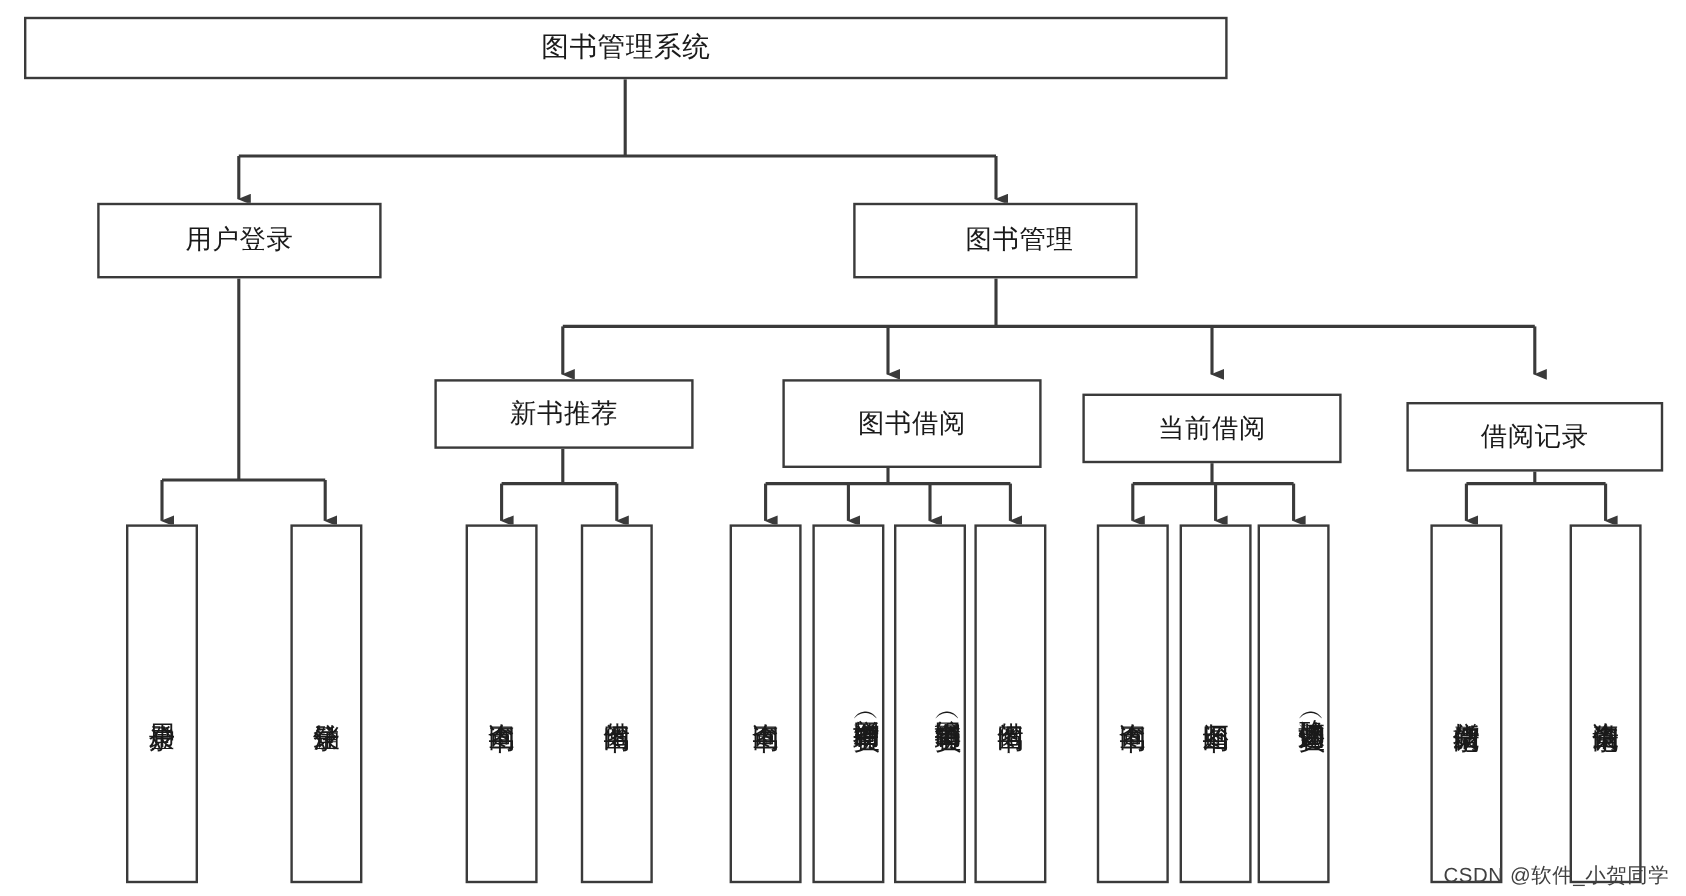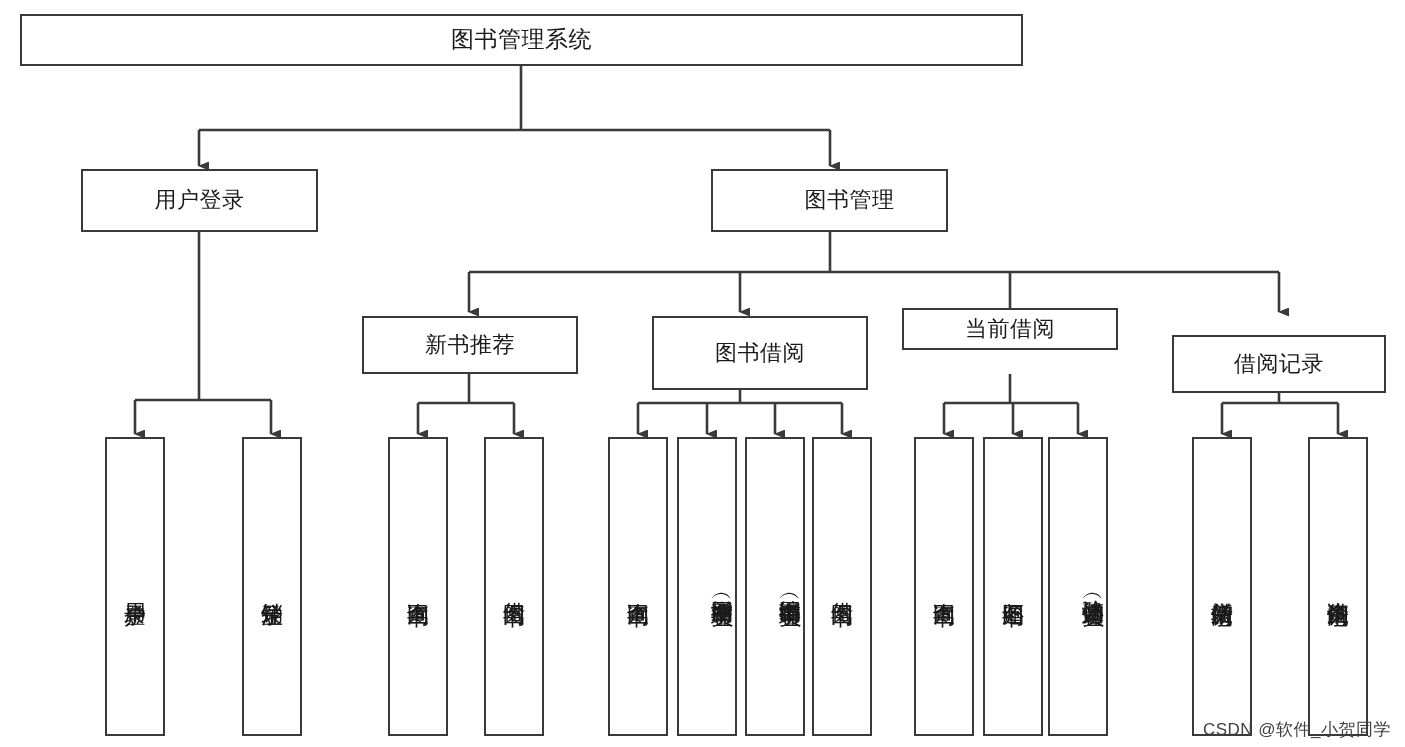--- a/index.html
+++ b/index.html
@@ -134,21 +134,21 @@
   <div class="node node-h" style="left:711px; top:169px; width:237px; height:63px;padding-left:40px;">
     <span>图书管理</span>
   </div>
 
   <div class="node node-h" style="left:362px; top:316px; width:216px; height:58px;">
     <span>新书推荐</span>
   </div>
   <div class="node node-h" style="left:652px; top:316px; width:216px; height:74px;">
     <span>图书借阅</span>
   </div>
-  <div class="node node-h" style="left:902px; top:308px; width:216px; height:42px;">
+  <div class="node node-h" style="left:902px; top:328px; width:216px; height:58px;">
     <span>当前借阅</span>
   </div>
   <div class="node node-h" style="left:1172px; top:316px; width:214px; height:58px;margin-top:19px;">
     <span>借阅记录</span>
   </div>
 
   <div class="node node-v v-center" style="left:105px; top:437px; width:60px; height:299px;">
     <span>用户登录</span>
   </div>
   <div class="node node-v v-center" style="left:242px; top:437px; width:60px; height:299px;">

